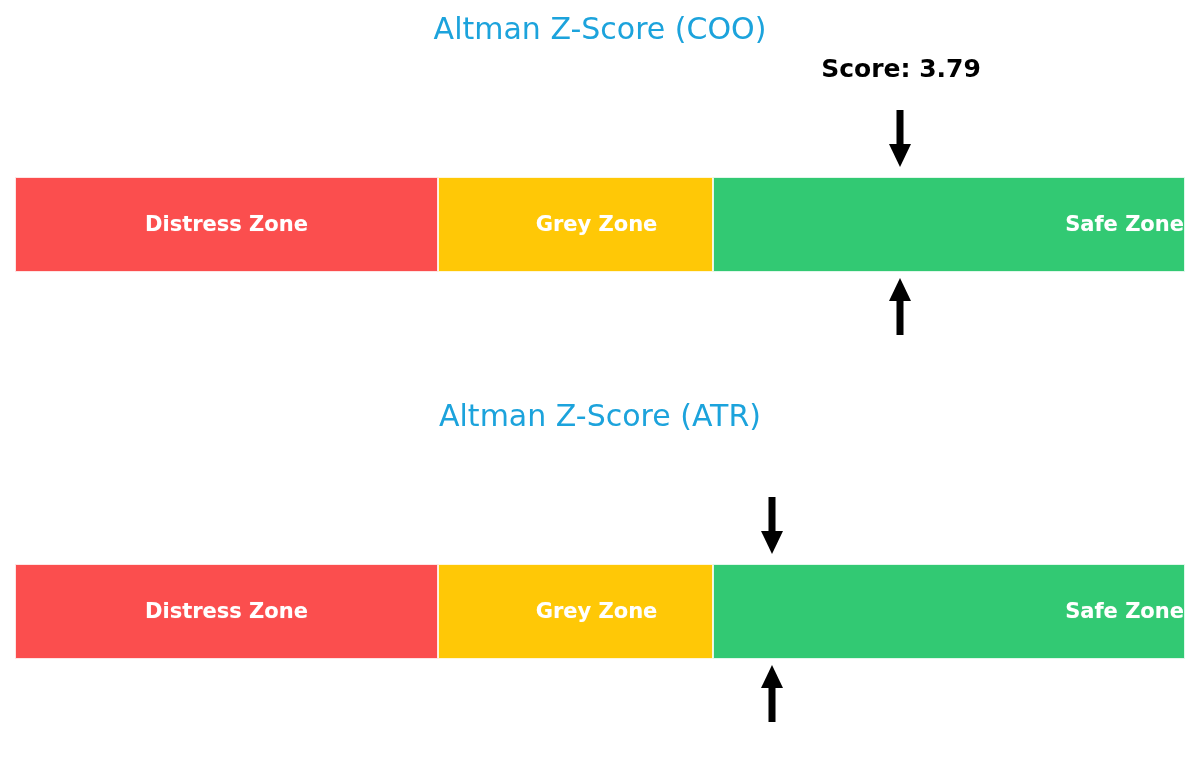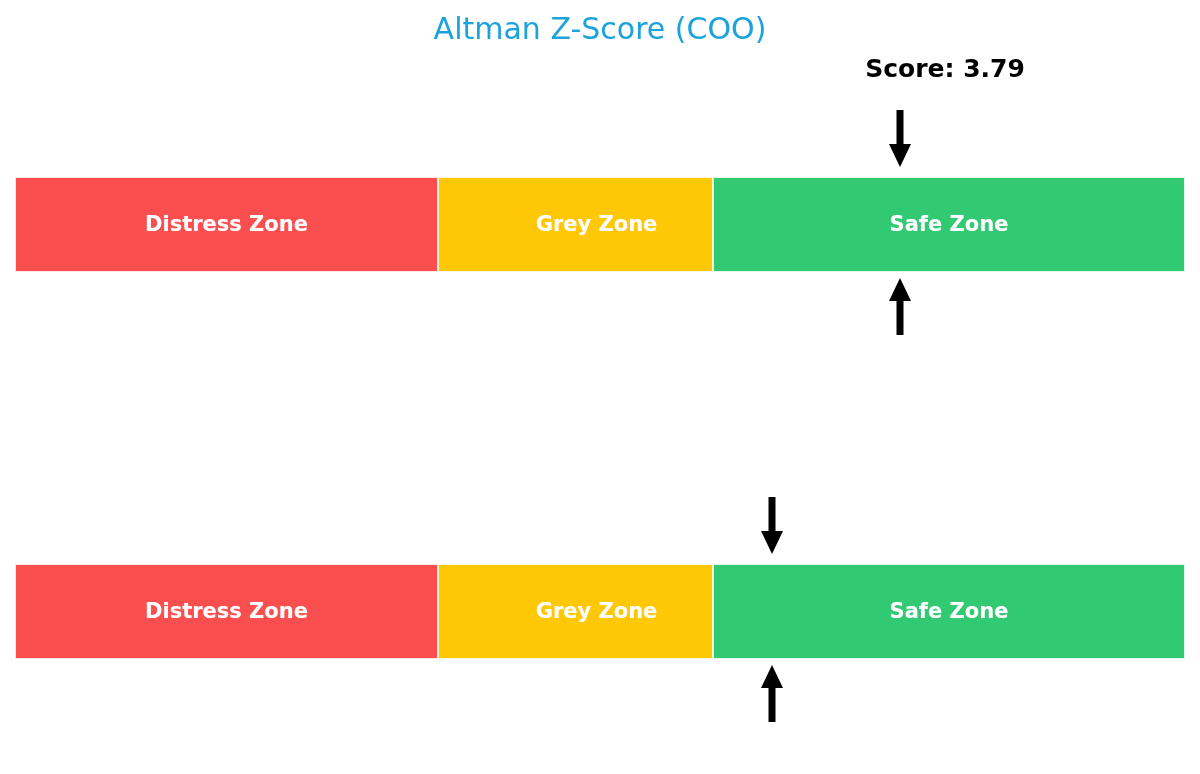--- a/index.html
+++ b/index.html
@@ -88,30 +88,30 @@
   .zone-label {
     color: #ffffff;
     font-size: 21px;
     font-weight: bold;
     line-height: 1;
     white-space: nowrap;
     text-shadow: 0 0 1px rgba(255,255,255,0.35);
   }
   .zone-distress { flex: 0 0 423px; }
   .zone-grey     { flex: 0 0 275px; padding-left: 42px; }
-  .zone-safe     { flex: 1 1 auto; }
+  .zone-safe     { flex: 1 1 auto; justify-content: flex-end; }
 </style>
 </head>
 <body>
 
 <div class="gauge-block" id="gauge-coo">
 
   <div class="gauge-title">Altman Z-Score (COO)</div>
 
-  <div class="score-label" style="left:901px;margin-left:44px;">Score: 3.79</div>
+  <div class="score-label" style="left:901px;">Score: 3.79</div>
 
   <div class="arrow arrow-down" style="left:900px;">
     <svg viewBox="0 0 26 58" xmlns="http://www.w3.org/2000/svg" aria-hidden="true">
       <rect x="9.5" y="0" width="7" height="36" fill="#000000"></rect>
       <polygon points="2,34 24,34 13,57" fill="#000000"></polygon>
     </svg>
   </div>
 
   <div class="bar">
     <div class="zone zone-distress" style="background:#FB4E4E;">
@@ -129,20 +129,21 @@
     <svg viewBox="0 0 26 58" xmlns="http://www.w3.org/2000/svg" aria-hidden="true">
       <polygon points="2,24 24,24 13,1" fill="#000000"></polygon>
       <rect x="9.5" y="22" width="7" height="36" fill="#000000"></rect>
     </svg>
   </div>
 
 </div>
 
 <div class="gauge-block" id="gauge-atr">
 
+  <div class="gauge-title">Altman Z-Score (ATR)</div>
 
 
   <div class="arrow arrow-down" style="left:772px;">
     <svg viewBox="0 0 26 58" xmlns="http://www.w3.org/2000/svg" aria-hidden="true">
       <rect x="9.5" y="0" width="7" height="36" fill="#000000"></rect>
       <polygon points="2,34 24,34 13,57" fill="#000000"></polygon>
     </svg>
   </div>
 
   <div class="bar">

